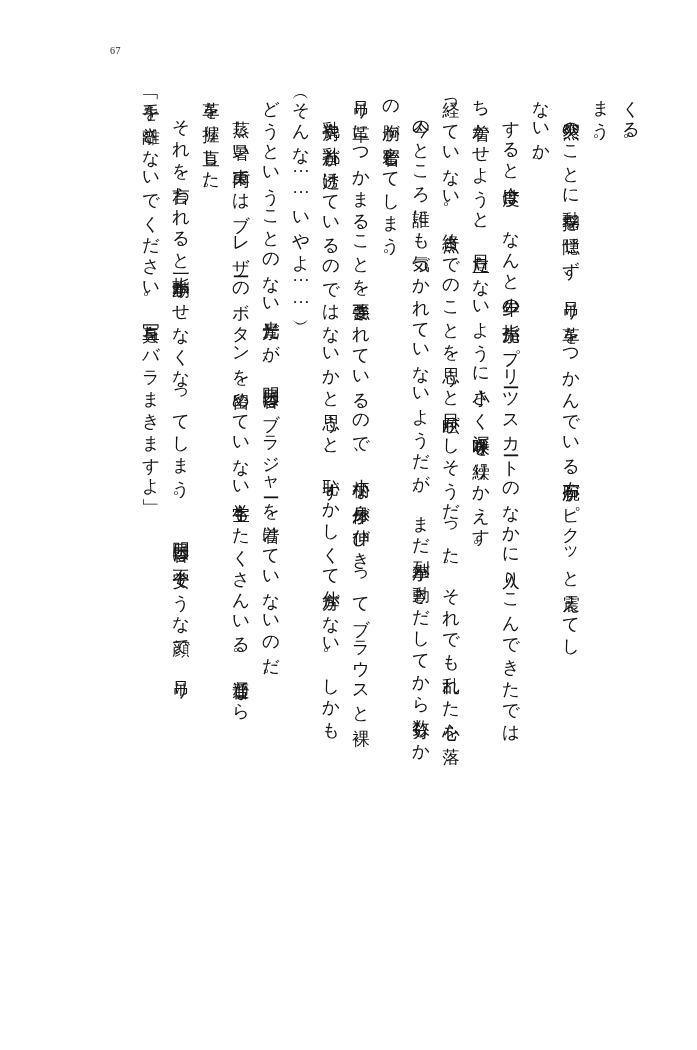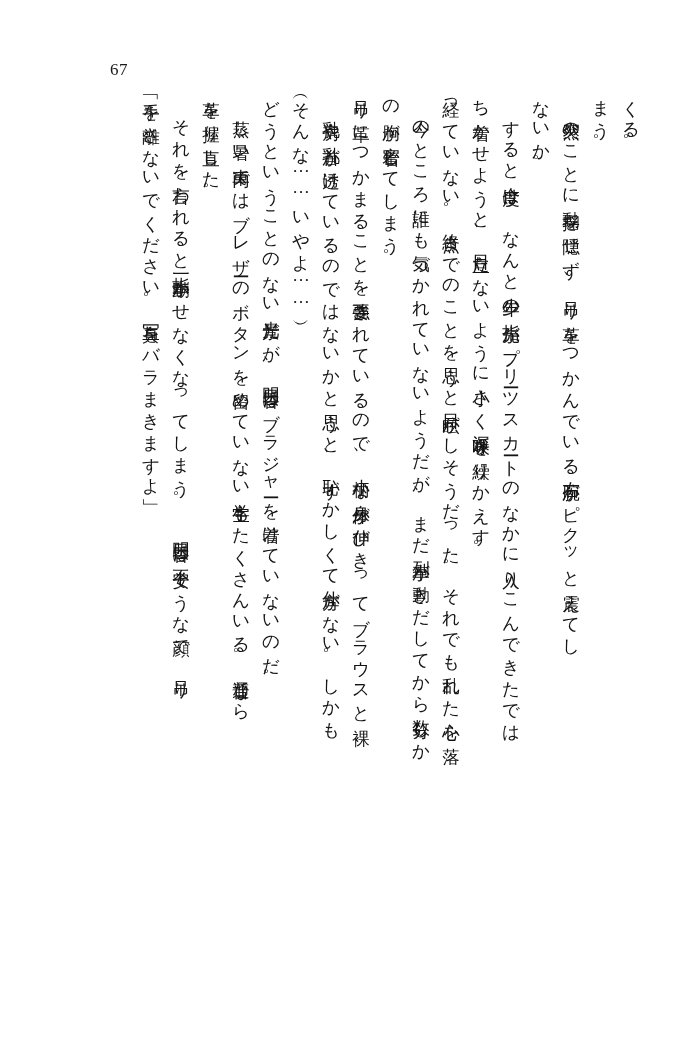--- a/index.html
+++ b/index.html
@@ -20,22 +20,22 @@
     position: relative;
     width: 697px;
     height: 1050px;
     box-sizing: border-box;
   }
 
   
   #page-number {
     position: absolute;
     left: 110px;
-    top: 60px;
-    font-size: 17px;
+    top: 45px;
+    font-size: 10px;
     letter-spacing: 0.5px;
     color: #1a1a1a;
     font-family: "Liberation Serif", "DejaVu Serif", serif;
   }
 
   
   #body-text {
     position: absolute;
     top: 88px;
     right: 58px;

